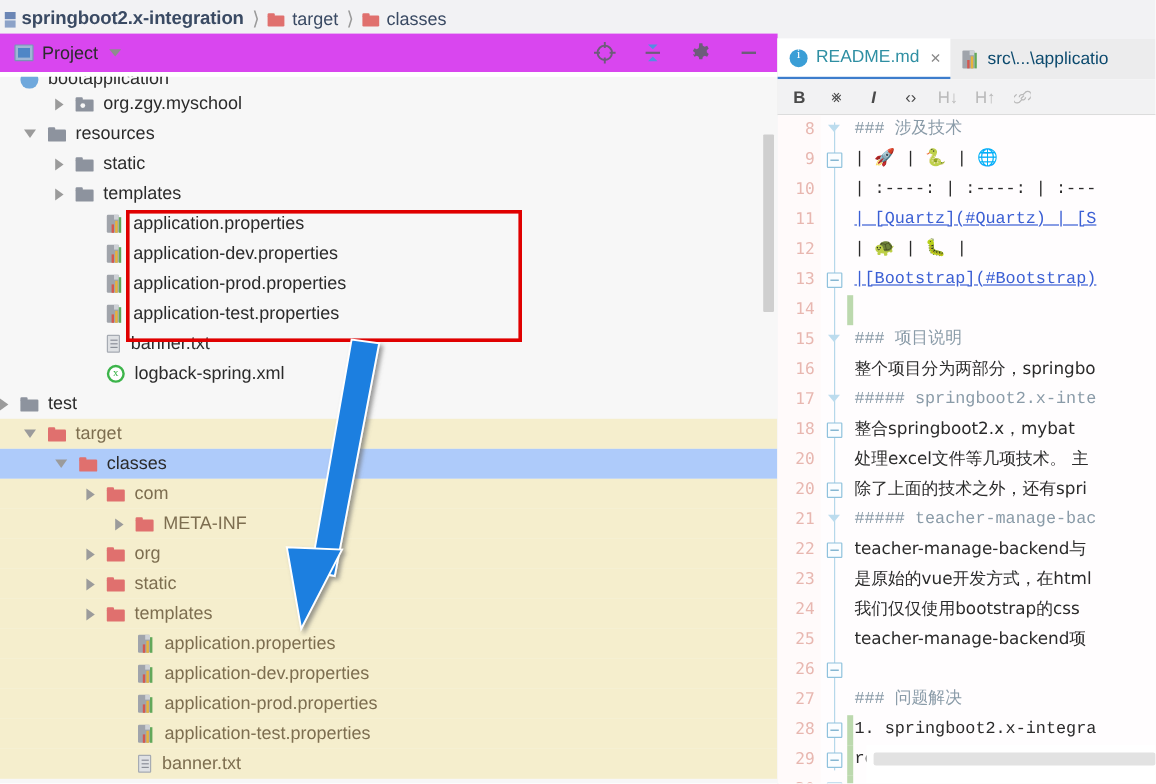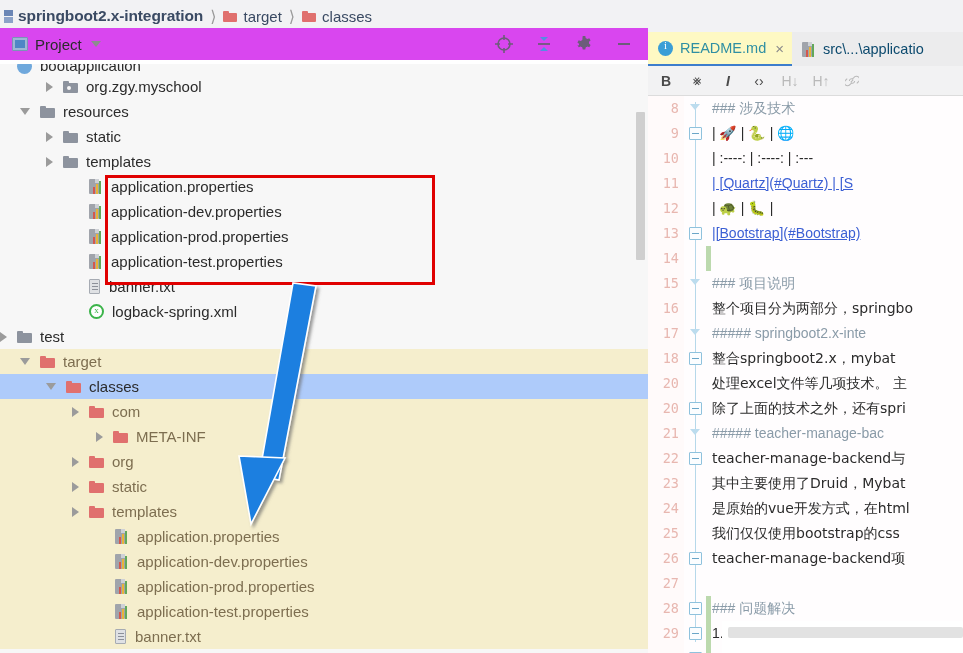--- a/index.html
+++ b/index.html
@@ -141,21 +141,21 @@
   
   .editor {
     position: absolute; left: 648px; top: 32px; width: 315px; height: 621px;
     background: #ffffff;
   }
   .tabs {
     position:absolute; left:0; top:0; width:315px; height:34px;
     background:#ececed; display:flex; align-items:stretch;
   }
   .tab { display:flex; align-items:center; padding: 0 8px 0 10px; white-space:nowrap; font-size:14.5px; }
-  .tab.active { background:#fef9c3; border-bottom: 2px solid #3d7dcc; color:#2f8fa3; }
+  .tab.active { background:#ffffff; border-bottom: 2px solid #3d7dcc; color:#2f8fa3; }
   .tab.active .tab-label { color:#2f8fa3; }
   .tab-label { margin-left:7px; color:#0c4a6e; }
   .info-ico { width:15px; height:15px; border-radius:50%; background:#3a9ed6; position:relative; flex:none;}
   .info-ico::after { content:"i"; position:absolute; left:0; right:0; top:-2px; text-align:center; color:#fff; font-size:11px; font-family:"Liberation Serif", serif;}
   .tab-close { margin-left:9px; color:#8b8b8b; font-size:15px; }
 
   .md-toolbar {
     position:absolute; left:0; top:34px; width:315px; height:30px;
     background:#f2f2f3; display:flex; align-items:center; gap:17px; padding-left:11px;
     border-bottom: 1px solid #dcdcdc;
@@ -183,21 +183,21 @@
   .foldmark.tri { border:0; background:transparent; }
   .foldmark.tri::before {
     content:""; position:absolute; left:1px; top:2px;
     border-left:5px solid transparent; border-right:5px solid transparent;
     border-top:6px solid #bcdcee;
   }
   .foldmark.tri::after { display:none; }
   .changebar { position:absolute; left:58px; width:5px; background:#bcd9ae; }
   .lines { position:absolute; left:64px; top:0; right:0; height:557px; }
   .ln { height:25px; line-height:25px; font-size:14px; white-space:nowrap;
-        font-family:Liberation Sans, sans-serif; color:#2b2b2b; }
+        font-family:Liberation Mono, monospace; color:#2b2b2b; }
   .ln.cjk { font-family:"DejaVu Sans", sans-serif; }
   .hd { color:#8a9ba8; }
   .lk { color:#3b5fd4; text-decoration:underline; }
   .editor-divider { position:absolute; left:648px; top:32px; width:1px; height:621px; background:#d2d2d2;}
   .right-blank { position:absolute; left:722px; top:621px; width:241px; height:32px; background:#ffffff;}
   .hscroll { position:absolute; left:728px; top:627px; width:235px; height:11px; background:#e2e2e2; border-radius:2px;}
 </style>
 </head>
 <body>
 <div id="root">
@@ -535,21 +535,20 @@
           <div class="ln lk">|[Bootstrap](#Bootstrap)</div>
           <div class="ln"></div>
           <div class="ln hd">### 项目说明</div>
           <div class="ln cjk">整个项目分为两部分，springbo</div>
           <div class="ln hd">##### springboot2.x-inte</div>
           <div class="ln cjk">整合springboot2.x，mybat</div>
           <div class="ln cjk">处理excel文件等几项技术。 主</div>
           <div class="ln cjk">除了上面的技术之外，还有spri</div>
           <div class="ln hd">##### teacher-manage-bac</div>
           <div class="ln cjk">teacher-manage-backend与</div>
-          <div class="ln cjk">其中主要使用了Druid，Mybat</div>
           <div class="ln cjk">是原始的vue开发方式，在html</div>
           <div class="ln cjk">我们仅仅使用bootstrap的css</div>
           <div class="ln cjk">teacher-manage-backend项</div>
           <div class="ln"></div>
           <div class="ln hd">### 问题解决</div>
           <div class="ln">1. springboot2.x-integra</div>
           <div class="ln">redis-server.exe redis.c</div>
         </div>
 
   <div class="changebar" style="top: 150px; height: 25px;"></div>

